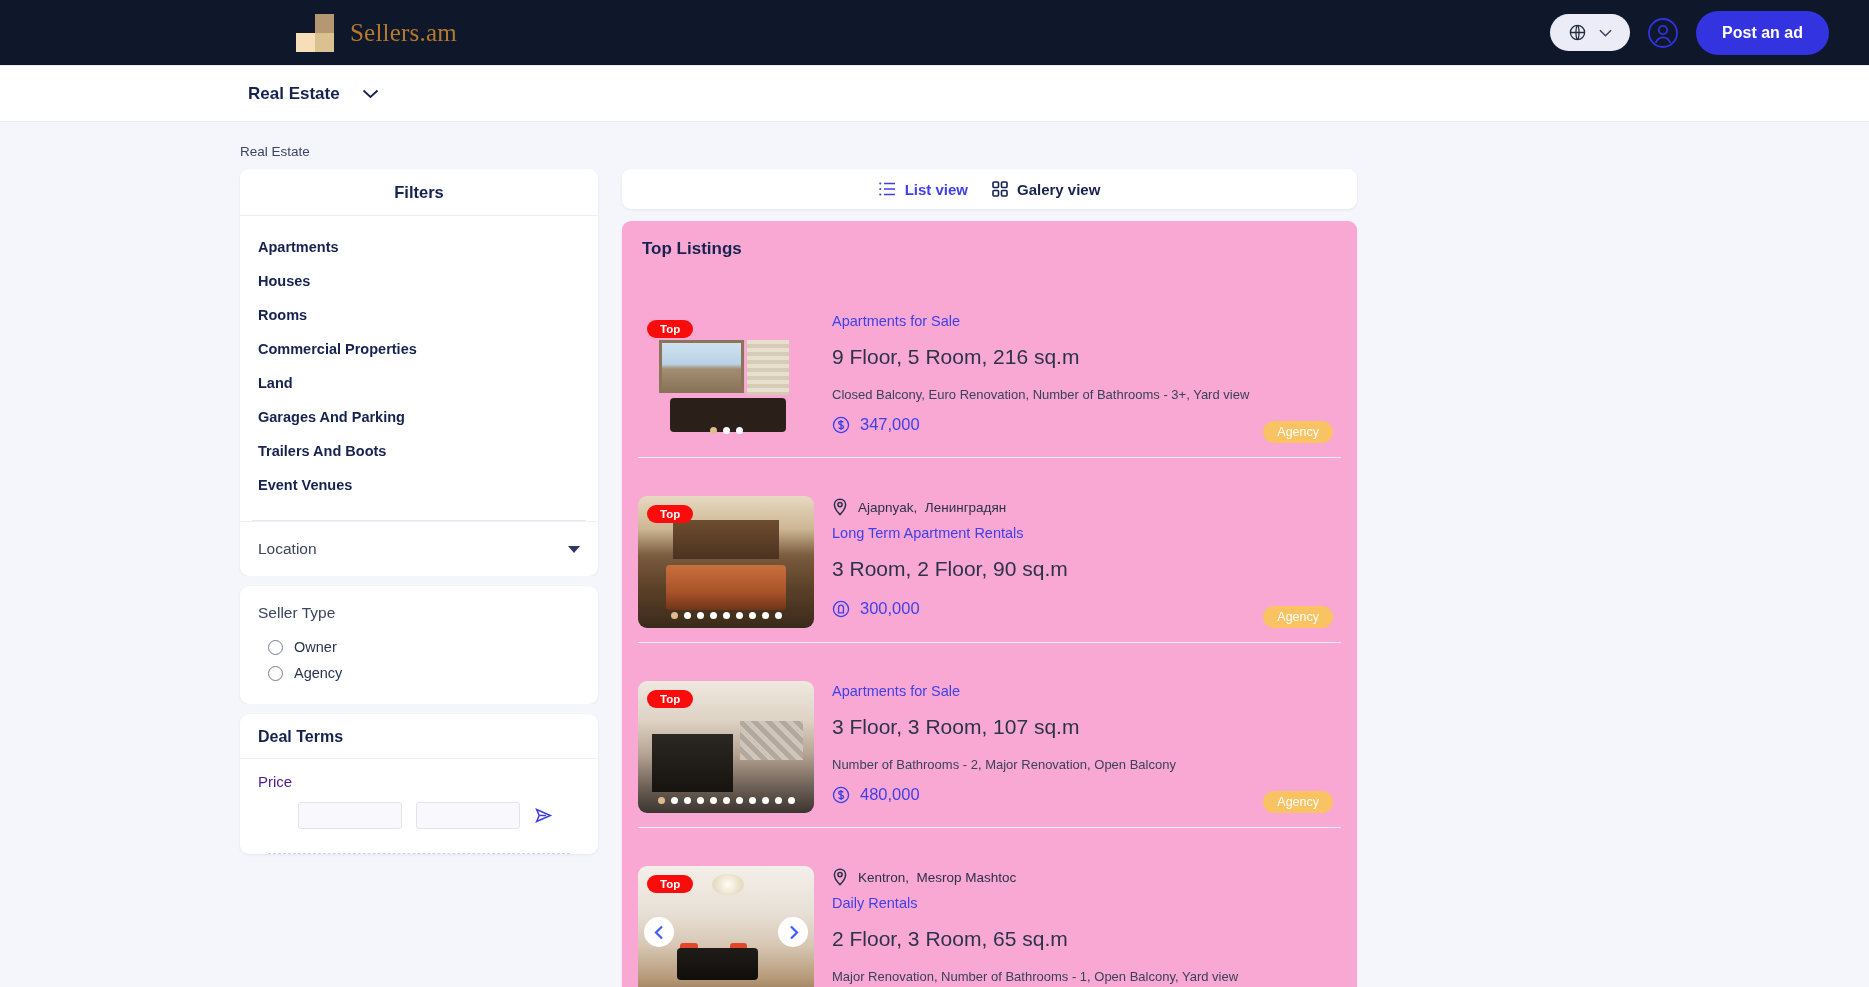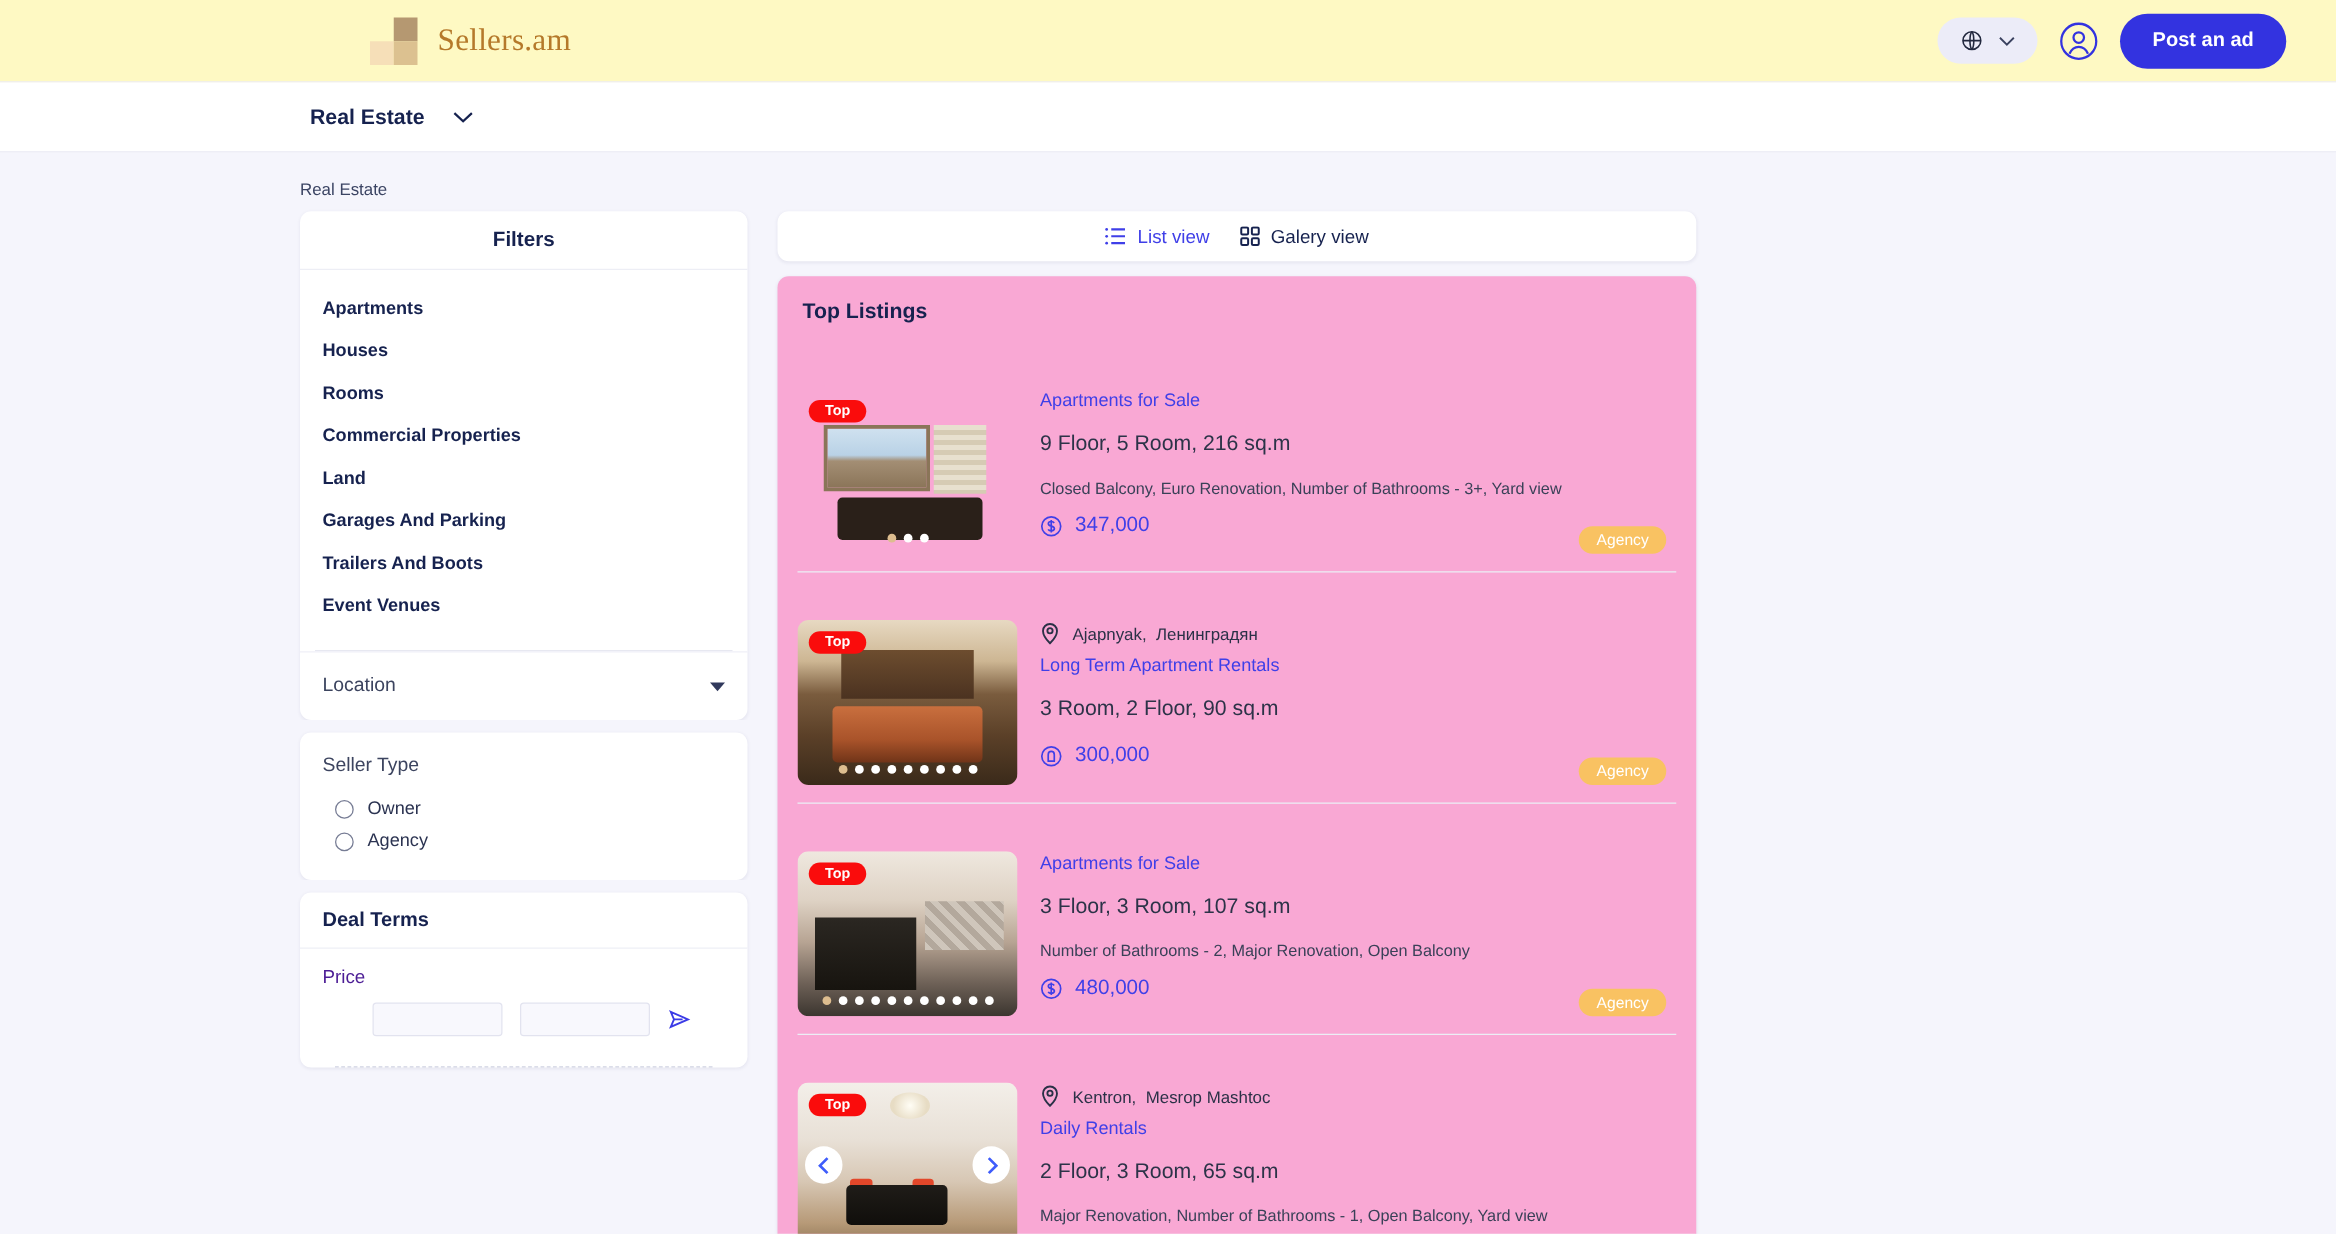--- a/index.html
+++ b/index.html
@@ -7,21 +7,21 @@
     width: 1869px; height: 987px;
     font-family: "Liberation Sans", sans-serif;
     background: #f5f5fc;
     overflow: hidden;
     color: #1a2b5c;
   }
 
   
   .header {
     height: 66px;
-    background: #fef9c3;
+    background: #0f172a;
     display: flex;
     align-items: center;
     padding: 0 40px 0 296px;
     border-bottom: 1px solid #ececf6;
   }
   .brand { display: flex; align-items: center; gap: 16px; }
   .logo-mark { position: relative; width: 38px; height: 38px; }
   .logo-mark i { position: absolute; display: block; }
   .lg-a { left: 0; top: 19px; width: 19px; height: 19px; background: #f6dfb8; }
   .lg-b { left: 19px; top: 0; width: 19px; height: 19px; background: #b59871; }
@@ -122,21 +122,21 @@
   .send-ico { width: 19px; height: 19px; cursor: pointer; }
   .dashed { border-top: 1px dashed #cfd2e2; margin: 24px 28px 0; }
 
   
   .main { width: 735px; flex: none; }
   .viewbar {
     background: #fff; border-radius: 9px; height: 40px;
     display: flex; align-items: center; justify-content: center;
     gap: 24px; box-shadow: 0 1px 3px rgba(30,30,80,.07);
   }
-  .viewopt { display: flex; align-items: center; gap: 9px; cursor: pointer; font-size: 15px; font-weight: normal; }
+  .viewopt { display: flex; align-items: center; gap: 9px; cursor: pointer; font-size: 15px; font-weight: bold; }
   .viewopt.active { color: #3f3fe8; }
   .viewopt.idle { color: #16224f; }
 
   .listings {
     background: #f9a8d4; border-radius: 9px; margin-top: 12px;
     box-shadow: 0 1px 3px rgba(30,30,80,.07);
     padding: 16px 16px 0;
   }
   .listings-title { font-size: 17px; font-weight: bold; color: #16224f; padding: 2px 4px 14px; }
 
@@ -204,21 +204,21 @@
   .ph4r1 { position:absolute; left:24%; top:58%; width:10%; height:26%; background:#e2472a; border-radius:3px; }
   .ph4r2 { position:absolute; left:52%; top:58%; width:10%; height:26%; background:#e2472a; border-radius:3px; }
 
   .info { flex: 1; min-width: 0; padding-top: 2px; position: relative; }
   .loc-row { display: flex; align-items: center; gap: 10px; margin-bottom: 9px; }
   .loc-text { font-size: 13.5px; color: #2b3147; }
   .title-link {
     display: block; font-size: 14.5px; color: #3f3fe8;
     text-decoration: none; margin-bottom: 16px; cursor: pointer;
   }
-  .specs { font-size: 17px; color: #2c3348; margin-bottom: 18px; }
+  .specs { font-size: 21px; color: #2c3348; margin-bottom: 18px; }
   .attrs { font-size: 13px; color: #3a4158; margin-bottom: 13px; }
   .price-line { display: flex; align-items: center; gap: 10px; }
   .cur-ico { width: 18px; height: 18px; }
   .price-val { font-size: 16.5px; color: #3f3fe8; }
   .agency-tag {
     position: absolute; right: 8px; bottom: 0;
     background: #f9c262; color: #fff;
     font-size: 12.5px; padding: 4px 14px; border-radius: 11px;
   }
 </style>

